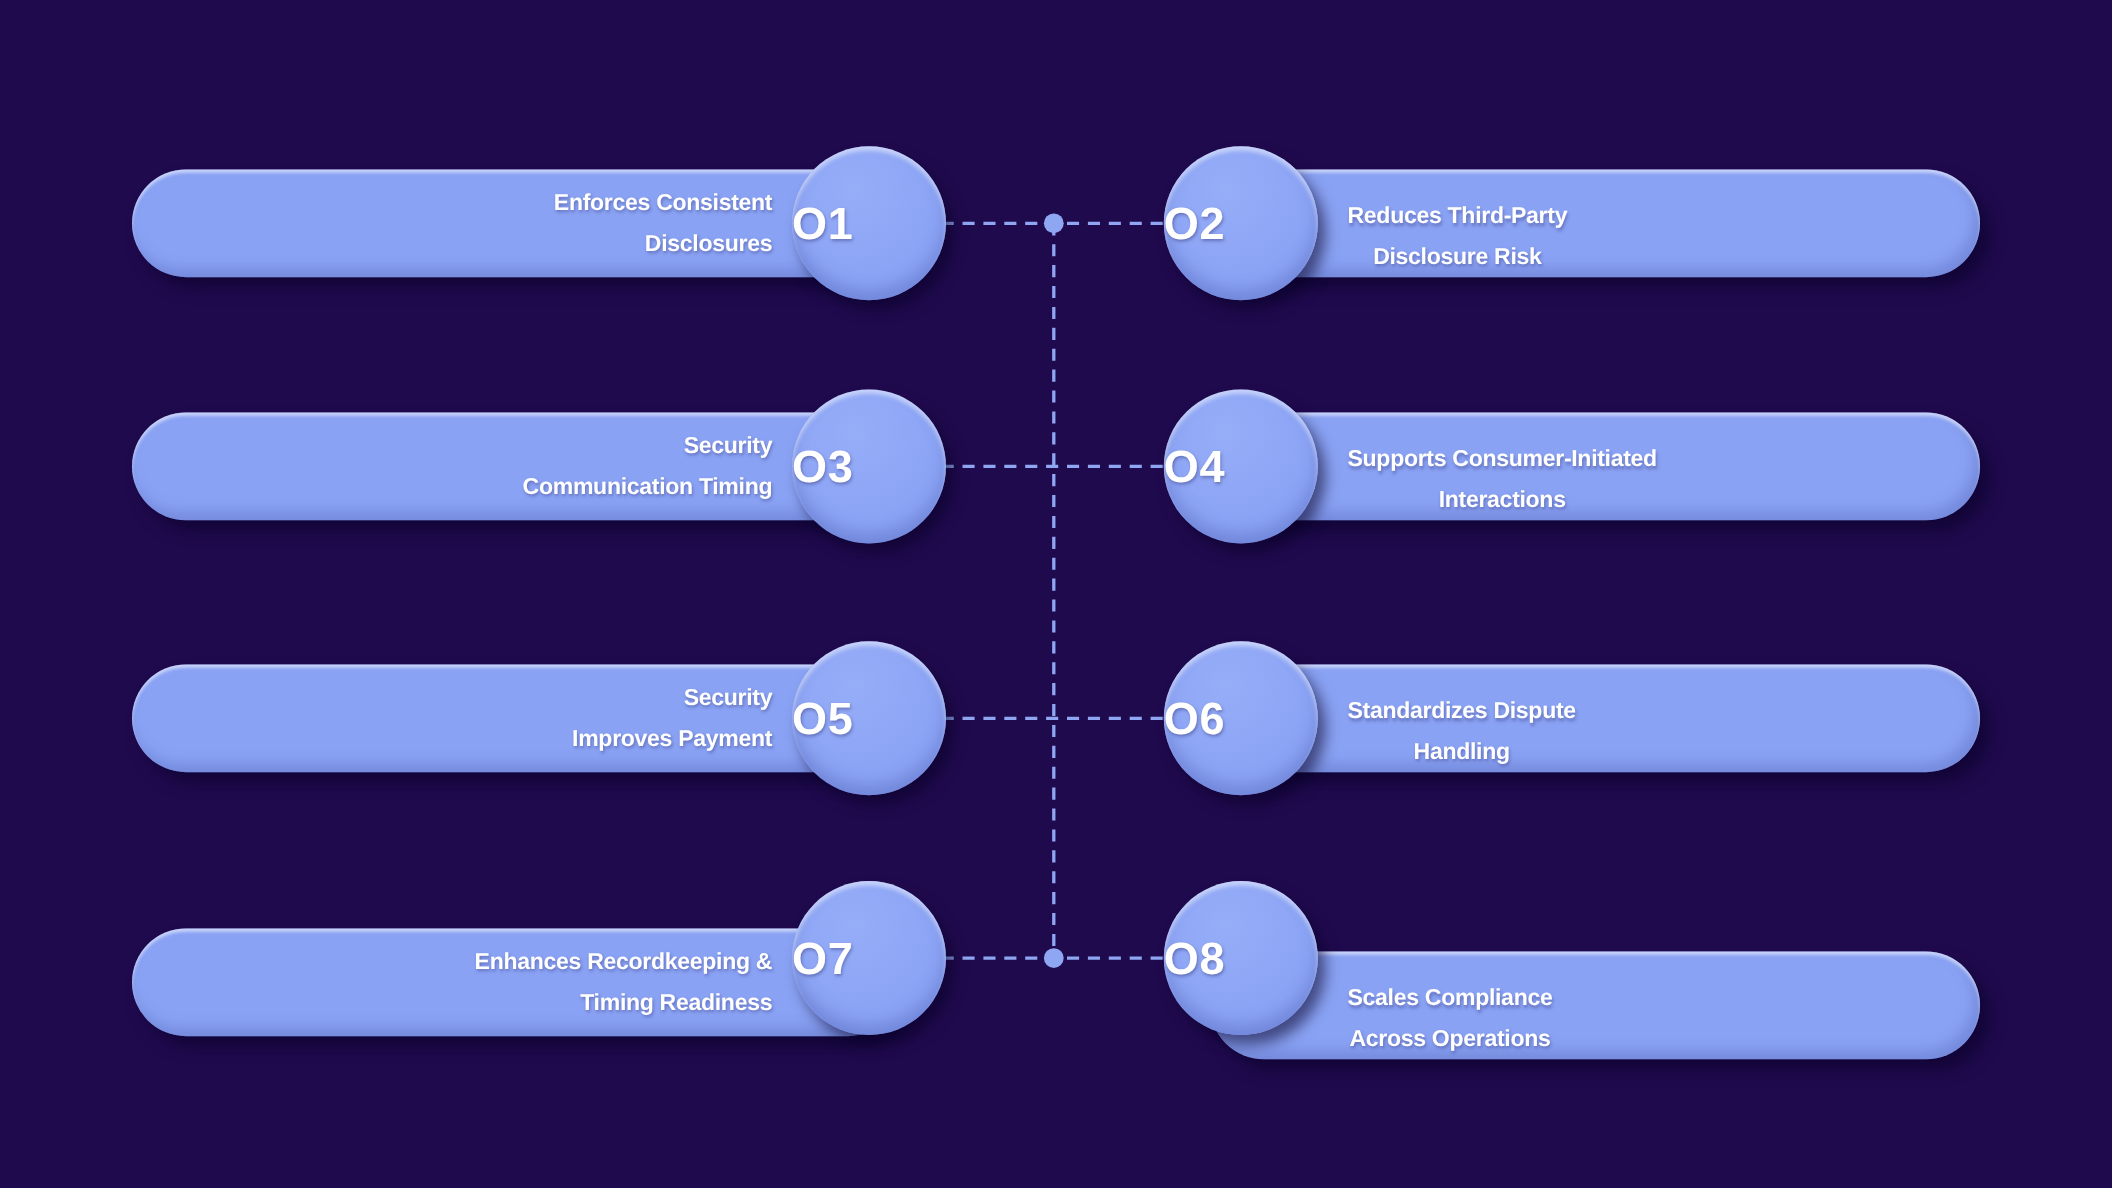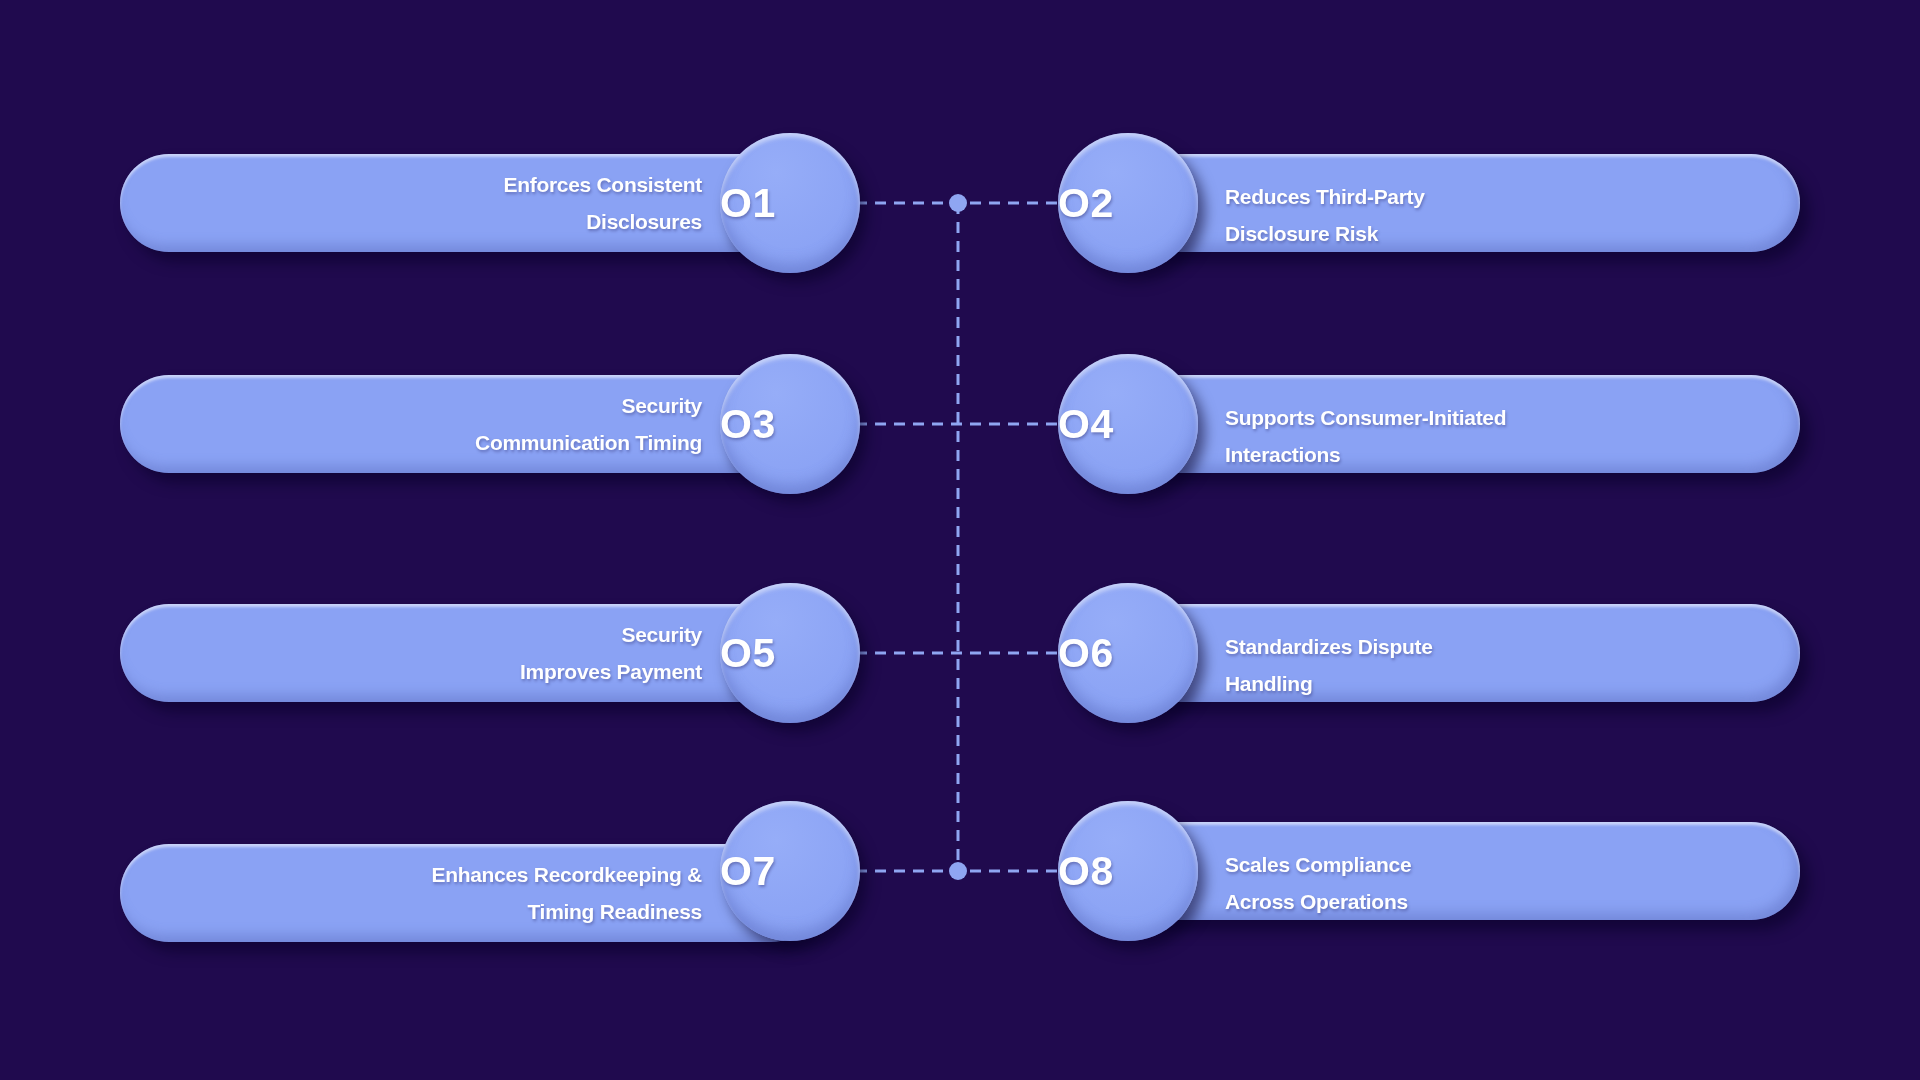--- a/index.html
+++ b/index.html
@@ -25,21 +25,21 @@
   }
   .pill.left{left:120px;justify-content:flex-end;}
   .pill.right{left:1100px;justify-content:flex-start;}
   .pill-label{
     color:var(--text,#ffffff);
     font-size:21px;font-weight:bold;
     line-height:37px;letter-spacing:-0.3px;
     text-shadow:1px 2px 3px rgba(25,20,80,0.35);
   }
   .pill.left .pill-label{text-align:right;padding-right:118px;}
-  .pill.right .pill-label{text-align:left;padding-left:125px;margin-top:24px;}
+  .pill.right .pill-label{text-align:center;padding-left:125px;margin-top:24px;}
   .num-circle{
     position:absolute;
     width:140px;height:140px;border-radius:50%;
     background:radial-gradient(circle at 40% 28%, var(--circle,#95abf7) 0%, var(--pill,#8aa2f4) 72%);
     display:flex;align-items:center;justify-content:flex-start;
     color:var(--text,#ffffff);
     font-size:41px;font-weight:bold;letter-spacing:0.5px;
     box-shadow:
       7px 9px 13px rgba(8,2,38,0.55),
       inset 0 4px 4px rgba(255,255,255,0.5),
@@ -128,21 +128,21 @@
   <div class="pill left" style="top:844px;">
     <div class="pill-label">
       <div>Enhances Recordkeeping &amp;</div>
       <div>Timing Readiness</div>
     </div>
   </div>
   <div class="num-circle left" style="top:801px;">
     <span>O7</span>
   </div>
 
-  <div class="pill right" style="top:822px;">
+  <div class="pill right" style="top:865px;">
     <div class="pill-label">
       <div>Scales Compliance</div>
       <div>Across Operations</div>
     </div>
   </div>
   <div class="num-circle right" style="top:801px;">
     <span>O8</span>
   </div>
 
 </div>

